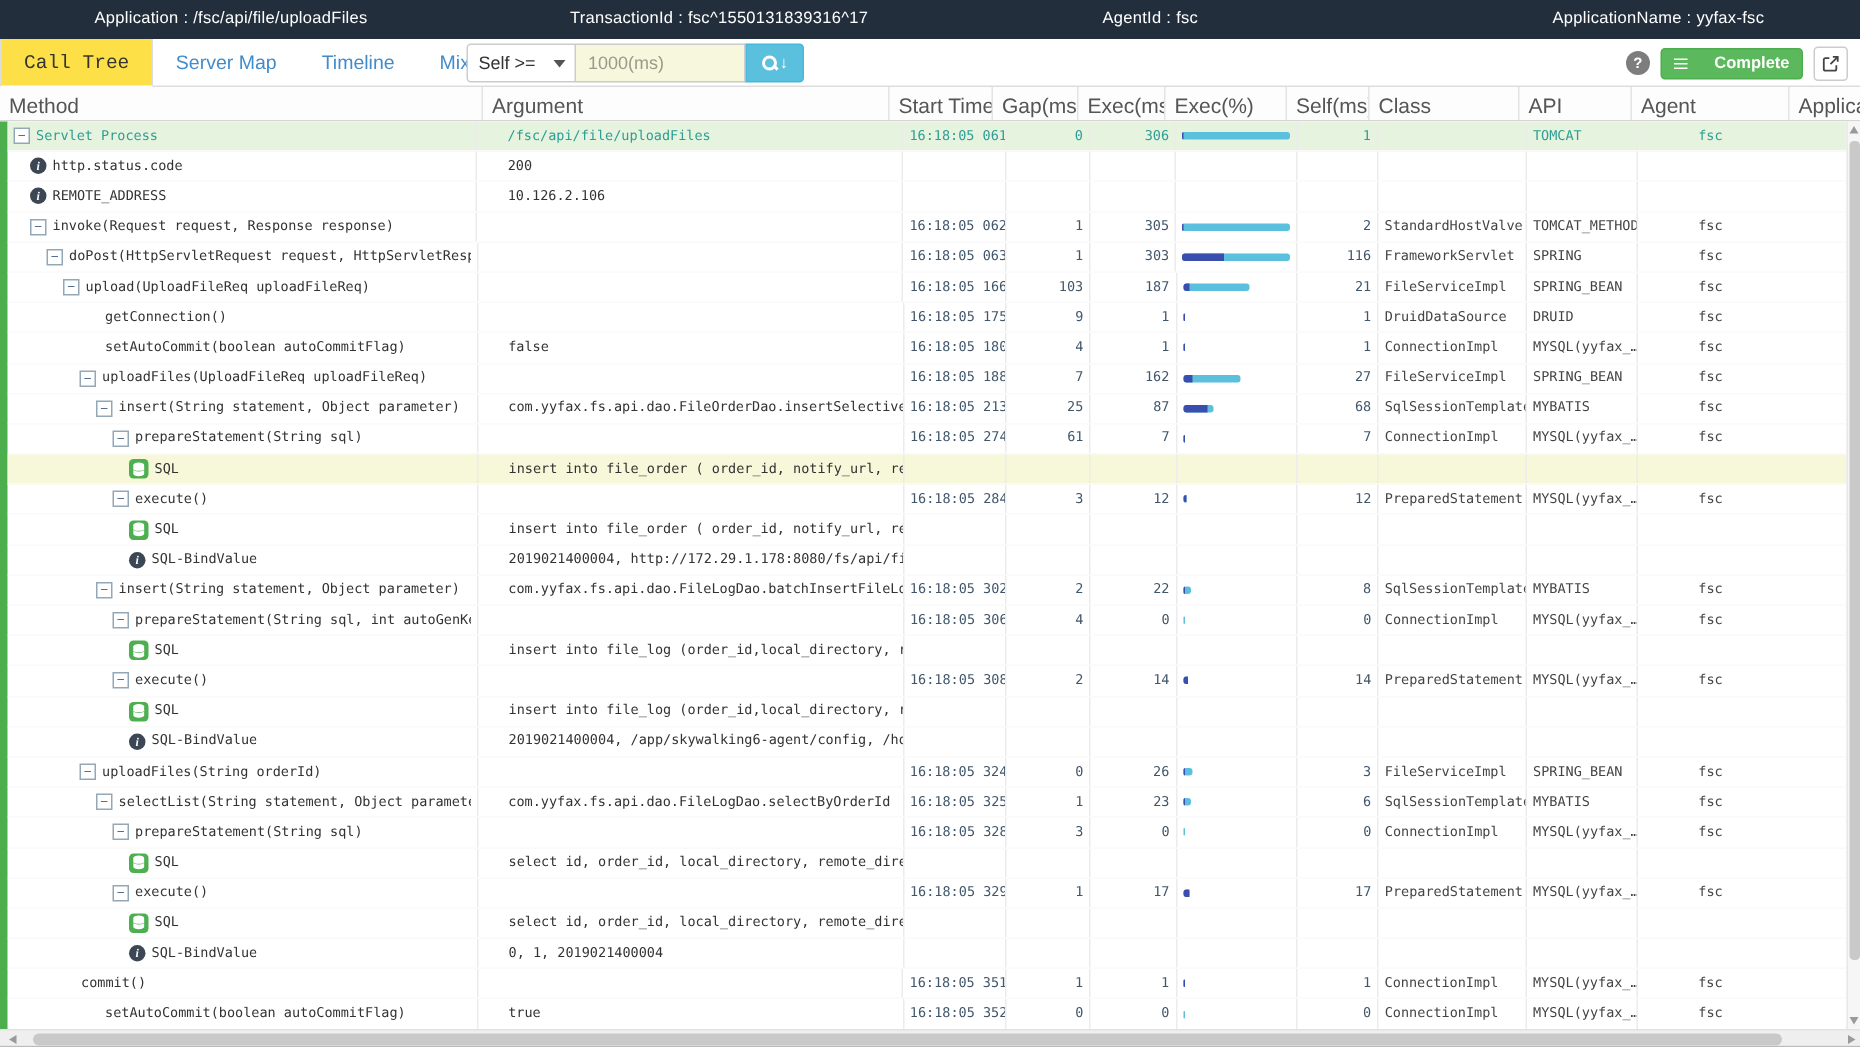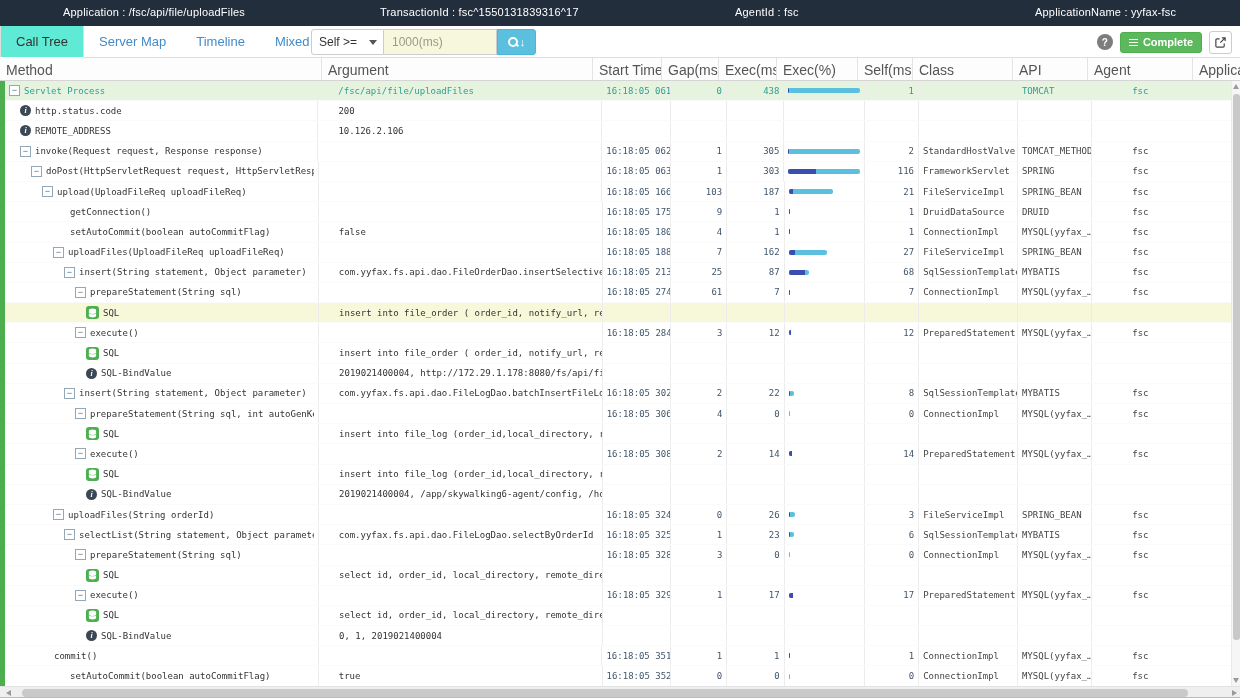--- a/index.html
+++ b/index.html
@@ -9,40 +9,40 @@
 
   
   .navbar { position:relative; height:26px; background:#232e3d; color:#fff; font-size:11px; }
   .navbar span { position:absolute; top:6px; white-space:nowrap; letter-spacing:.2px; }
   .nv-app { left:63px; } .nv-tx { left:380px; } .nv-agent { left:735px; } .nv-appname { left:1035px; }
 
   
   .toolbar { position:relative; height:32px; border-bottom:1px solid #ddd; background:#fff; }
   .tabs { position:absolute; left:0; top:0; height:32px; display:flex; }
   .tab { height:32px; line-height:31px; padding:0 15px; font-size:13px; color:#428bca; cursor:pointer; white-space:nowrap; }
-  .tab.active { color:#333; background:#5eead4; border:1px solid #ddd; border-bottom:1px solid #fff; border-top:none; margin-bottom:-1px; }
+  .tab.active { color:#333; background:#fde047; border:1px solid #ddd; border-bottom:1px solid #fff; border-top:none; margin-bottom:-1px;font-family:Liberation Mono, monospace; }
   .filter { position:absolute; left:311px; top:3px; height:26px; display:flex; align-items:stretch; }
   .dd { width:73px; border:1px solid #ccc; border-radius:3px 0 0 3px; background:#fff; font-size:12px; color:#333;
         display:flex; align-items:center; padding:0 7px; position:relative; }
   .dd .caret { position:absolute; right:6px; top:10px; width:0; height:0; border-left:4px solid transparent;
         border-right:4px solid transparent; border-top:5px solid #555; }
   .flt-input { width:113px; border:1px solid #ccc; border-left:none; background:#f7f7dd; font-size:12px; color:#333;
         padding:0 8px; outline:none; font-family:"Liberation Sans",sans-serif; }
   .flt-input::placeholder { color:#9a9a8a; }
   .search-btn { width:39px; background:#5bc0de; border:1px solid #46b8da; border-radius:0 3px 3px 0; cursor:pointer;
         display:flex; align-items:center; justify-content:center; gap:2px; }
   .mag { position:relative; width:10px; height:10px; }
   .mag::before { content:""; position:absolute; left:0; top:0; width:6px; height:6px; border:2px solid #fff; border-radius:50%; }
   .mag::after { content:""; position:absolute; left:7px; top:7px; width:4px; height:2px; background:#fff; transform:rotate(45deg); }
   .dn-arrow { color:#fff; font-size:11px; font-weight:bold; line-height:10px; }
   .right-ctl { position:absolute; right:8px; top:3px; height:26px; display:flex; align-items:center; gap:7px; }
   .help { width:16px; height:16px; border-radius:50%; background:#7d7d7d; color:#fff; font-size:10px; font-weight:bold;
         display:flex; align-items:center; justify-content:center; }
   .complete-btn { background:#5cb85c; border:1px solid #4cae4c; color:#fff; border-radius:3px; height:21px;
-        font-size:11px; font-weight:bold; display:flex; align-items:center; gap:5px; padding:0 8px; cursor:pointer; }
+        font-size:11px; font-weight:bold; display:flex; align-items:center; gap:18px; padding:0 8px; cursor:pointer; }
   .burger { width:9px; height:7px; border-top:1.5px solid #fff; border-bottom:1.5px solid #fff; position:relative; }
   .burger::after { content:""; position:absolute; left:0; top:2px; width:9px; height:1.5px; background:#fff; }
   .export-btn { width:23px; height:23px; border:1px solid #ccc; border-radius:3px; background:#fff; cursor:pointer;
         display:flex; align-items:center; justify-content:center; }
 
   
   .grid { position:absolute; top:58px; left:0; right:0; bottom:11px; }
   .hdr { display:flex; height:23px; background:#fdfdfd; border-bottom:1px solid #d5d5d5; }
   .hdr .hcell { font-size:14px; color:#555; padding:4px 0 0 6px; border-right:1px solid #e4e4e4; overflow:hidden; white-space:nowrap; }
   .body { position:relative; height:606px; border-left:5px solid #4cae4c; overflow:hidden; background:#fff; }
@@ -149,21 +149,21 @@
     </div>
     <div class="body">
   <div class="row hl-green">
     <div class="cell c-method" style="padding-left: 4px;">
       <span class="tree-icon i-expand">−</span>
       <span class="m-label">Servlet Process</span>
     </div>
     <div class="cell c-arg">/fsc/api/file/uploadFiles</div>
     <div class="cell c-time">16:18:05 061</div>
     <div class="cell c-gap num">0</div>
-    <div class="cell c-exec num">438</div>
+    <div class="cell c-exec num">306</div>
     <div class="cell c-pct">
             <span class="bar" style="width: 72px;">
               <span class="bar-self" style="width: 1px;"></span>
             </span>
           </div>
     <div class="cell c-self num">1</div>
     <div class="cell c-class"></div>
     <div class="cell c-api">TOMCAT</div>
     <div class="cell c-agent">fsc</div>
     <div class="cell c-app">yyfax-fsc</div>

